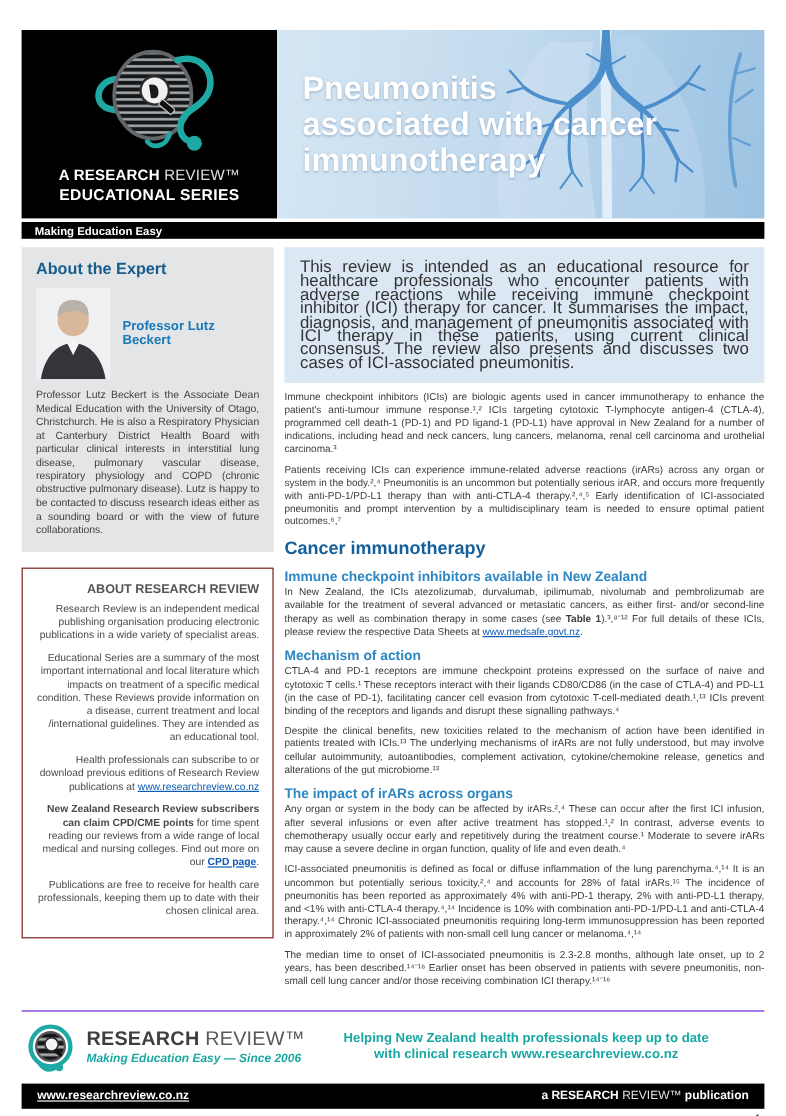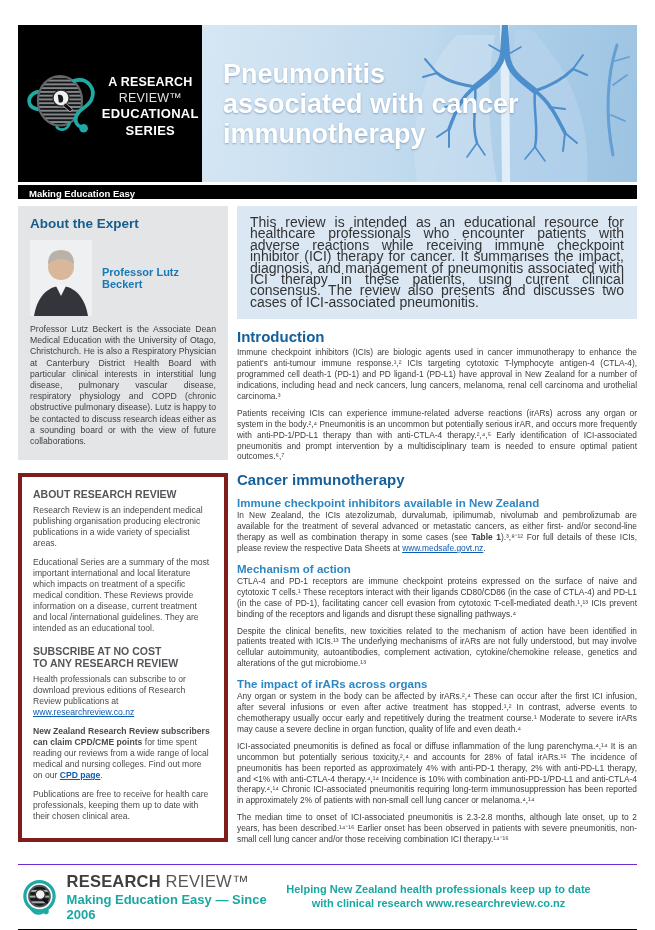--- a/index.html
+++ b/index.html
@@ -8,22 +8,22 @@
     font-family: "Liberation Sans", sans-serif;
     background: #ffffff;
     color: #3c3c3c;
     overflow: hidden;
   }
   .page { padding: 25px 18px 0 18px; }
 
   
   .header-row { display: flex; height: 157px; }
   .logo-box {
-    width: 184px; background: #000;
-    display: flex; flex-direction: row; align-items: center; justify-content: center;
+    width: 213px; background: #000;
+    display: flex; flex-direction: column; align-items: center; justify-content: center;
   }
   .logo-box .logo-text { text-align: center; color: #fff; margin-top: 7px; line-height: 1.25; }
   .logo-box .logo-line1 { font-size: 12.5px; letter-spacing: .2px; }
   .logo-box .logo-line2 { font-size: 13px; font-weight: bold; letter-spacing: .3px; }
   .banner {
     flex: 1; position: relative; overflow: hidden;
     background: linear-gradient(100deg, #d6e7f4 0%, #c3dbee 45%, #a9cce7 75%, #9cc3e2 100%);
   }
   .banner svg.lungs { position: absolute; right: 0; top: 0; height: 100%; }
   .banner-title {
@@ -41,21 +41,21 @@
   .sidebar { width: 210px; flex: none; }
   .main { flex: 1; min-width: 0; }
 
   .expert-box { background: #e4e5e6; padding: 10px 12px 13px 12px; }
   .expert-box h2 { color: #175d8d; font-size: 13.5px; font-weight: bold; }
   .photo-row { display: flex; gap: 10px; margin: 9px 0 8px 0; align-items: flex-start; }
   .photo { width: 62px; height: 76px; background: #f4f5f6; flex: none; }
   .expert-name { color: #1878b8; font-weight: bold; font-size: 11px; padding-top: 26px; }
   .expert-bio { font-size: 8.7px; line-height: 11.2px; text-align: justify; color: #414141; }
 
-  .rr-box { border: 4px solid #7f1d1d; background: #fff; margin-top: 13px; padding: 11px 11px 8px 11px; }
+  .rr-box { border: 1px solid #7f1d1d; background: #fff; margin-top: 13px; padding: 11px 11px 8px 11px; text-align: right; }
   .rr-box h3 { color: #55565a; font-size: 10.5px; font-weight: bold; margin-bottom: 4px; line-height: 1.2; }
   .rr-box h3.second { margin-top: 11px; }
   .rr-box p { font-size: 8.6px; line-height: 11px; color: #4a4a4a; margin-bottom: 8px; }
 
   
   .intro-box {
     background: #dbe8f4; padding: 11px 13px; margin-bottom: 6px;
     font-size: 14px; line-height: 11.4px; text-align: justify; color: #333;
   }
   .main h1 { color: #15609b; font-size: 15px; font-weight: bold; margin: 9px 0 2px 0; }
@@ -64,21 +64,21 @@
 
   .seg-bold { font-weight: bold; }
   .seg-light { font-weight: normal; opacity: .88; }
   .seg-link { color: #0c5bb5; text-decoration: underline; cursor: pointer; }
 
   
   .footer { margin-top: 13px; border-top: 1px solid #6d28d9; }
   .footer-row { display: flex; align-items: center; padding: 7px 2px 7px 2px; }
   .f-logo { display: flex; align-items: center; gap: 6px; width: 252px; flex: none; }
   .f-logo-text .f-title { font-size: 16.5px; color: #3f3f42; letter-spacing: .2px; }
-  .f-logo-text .f-tag { font-size: 13px; color: #1ba8a2; font-weight: bold; margin-top: 1px; }
+  .f-logo-text .f-tag { font-size: 10px; color: #1ba8a2; font-weight: bold; margin-top: 1px; font-style: italic; }
   .f-tagline {
     flex: 1; text-align: center; color: #18a8a3; font-weight: bold;
     font-size: 11px; line-height: 13.5px; padding-right: 30px;
   }
   .black-bar {
     background: #000; height: 21px; display: flex; align-items: center;
     justify-content: space-between; padding: 0 13px;
   }
   .black-bar .bar-link { color: #fff; font-weight: bold; font-size: 10px; text-decoration: underline; cursor: pointer; }
   .black-bar .bar-right { color: #fff; font-size: 10px; }
@@ -166,34 +166,29 @@
           </div>
           <div class="expert-name">Professor Lutz Beckert</div>
         </div>
         <p class="expert-bio">Professor Lutz Beckert is the Associate Dean Medical Education with the University of Otago, Christchurch. He is also a Respiratory Physician at Canterbury District Health Board with particular clinical interests in interstitial lung disease, pulmonary vascular disease, respiratory physiology and COPD (chronic obstructive pulmonary disease). Lutz is happy to be contacted to discuss research ideas either as a sounding board or with the view of future collaborations.</p>
       </div>
 
       <div class="rr-box">
         <h3>ABOUT RESEARCH REVIEW</h3>
         <p>Research Review is an independent medical publishing organisation producing electronic publications in a wide variety of specialist areas.</p>
         <p>Educational Series are a summary of the most important international and local literature which impacts on treatment of a specific medical condition. These Reviews provide information on a disease, current treatment and local /international guidelines. They are intended as an educational tool.</p>
-        <h3 class="second">
-          <span>SUBSCRIBE AT NO COST</span><br>
-          <span>TO ANY RESEARCH REVIEW</span>
-        </h3>
         <p><span>Health professionals can subscribe to or download previous editions of Research Review publications at </span><span class="seg-link">www.researchreview.co.nz</span></p>
         <p><span class="seg-bold">New Zealand Research Review subscribers can claim CPD/CME points</span><span> for time spent reading our reviews from a wide range of local medical and nursing colleges. Find out more on our </span><span class="seg-bold seg-link">CPD page</span><span>.</span></p>
         <p>Publications are free to receive for health care professionals, keeping them up to date with their chosen clinical area.</p>
       </div>
     </div>
 
     <div class="main">
       <div class="intro-box">This review is intended as an educational resource for healthcare professionals who encounter patients with adverse reactions while receiving immune checkpoint inhibitor (ICI) therapy for cancer. It summarises the impact, diagnosis, and management of pneumonitis associated with ICI therapy in these patients, using current clinical consensus. The review also presents and discusses two cases of ICI-associated pneumonitis.</div>
 
-      <h1>Introduction</h1>
       <p class="body">Immune checkpoint inhibitors (ICIs) are biologic agents used in cancer immunotherapy to enhance the patient's anti-tumour immune response.¹,² ICIs targeting cytotoxic T-lymphocyte antigen-4 (CTLA-4), programmed cell death-1 (PD-1) and PD ligand-1 (PD-L1) have approval in New Zealand for a number of indications, including head and neck cancers, lung cancers, melanoma, renal cell carcinoma and urothelial carcinoma.³</p>
       <p class="body">Patients receiving ICIs can experience immune-related adverse reactions (irARs) across any organ or system in the body.²,⁴ Pneumonitis is an uncommon but potentially serious irAR, and occurs more frequently with anti-PD-1/PD-L1 therapy than with anti-CTLA-4 therapy.²,⁴,⁵ Early identification of ICI-associated pneumonitis and prompt intervention by a multidisciplinary team is needed to ensure optimal patient outcomes.⁶,⁷</p>
 
       <h1>Cancer immunotherapy</h1>
 
       <h2>Immune checkpoint inhibitors available in New Zealand</h2>
       <p class="body"><span>In New Zealand, the ICIs atezolizumab, durvalumab, ipilimumab, nivolumab and pembrolizumab are available for the treatment of several advanced or metastatic cancers, as either first- and/or second-line therapy as well as combination therapy in some cases (see </span><span class="seg-bold">Table 1</span><span>).³,⁸⁻¹² For full details of these ICIs, please review the respective Data Sheets at </span><span class="seg-link">www.medsafe.govt.nz</span><span>.</span></p>
 
       <h2>Mechanism of action</h2>
       <p class="body">CTLA-4 and PD-1 receptors are immune checkpoint proteins expressed on the surface of naive and cytotoxic T cells.¹ These receptors interact with their ligands CD80/CD86 (in the case of CTLA-4) and PD-L1 (in the case of PD-1), facilitating cancer cell evasion from cytotoxic T-cell-mediated death.¹,¹³ ICIs prevent binding of the receptors and ligands and disrupt these signalling pathways.⁴</p>

